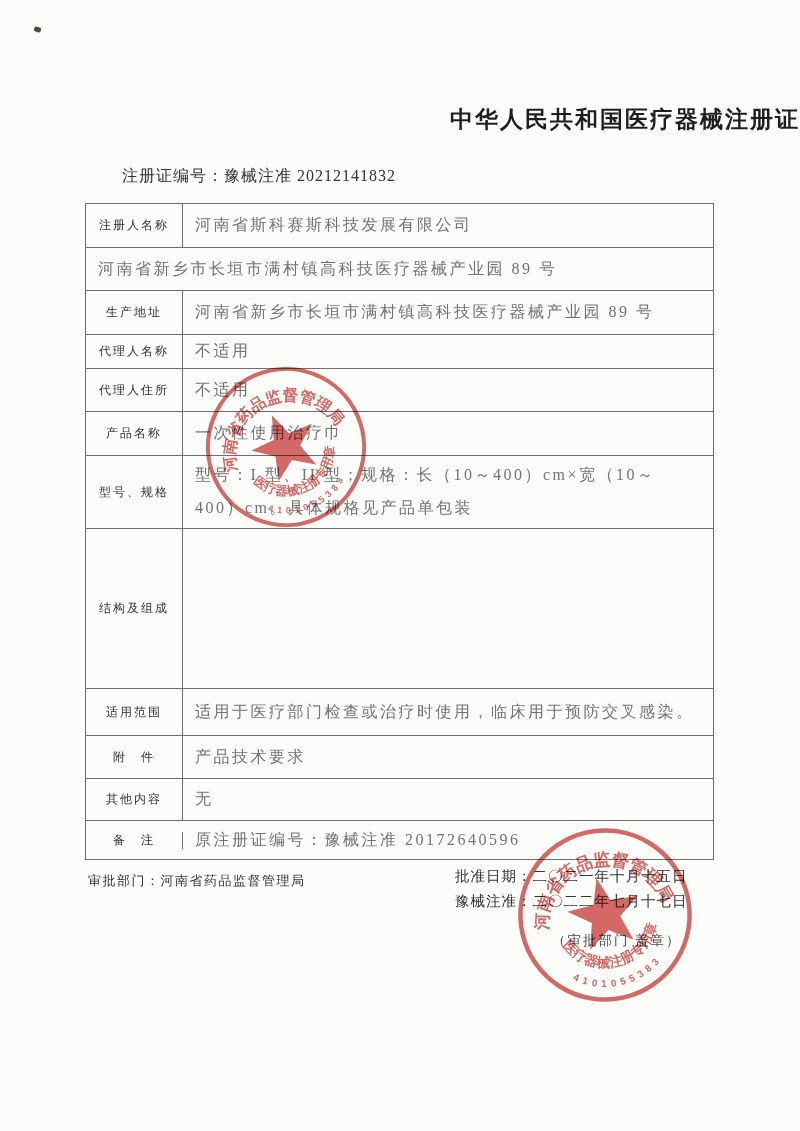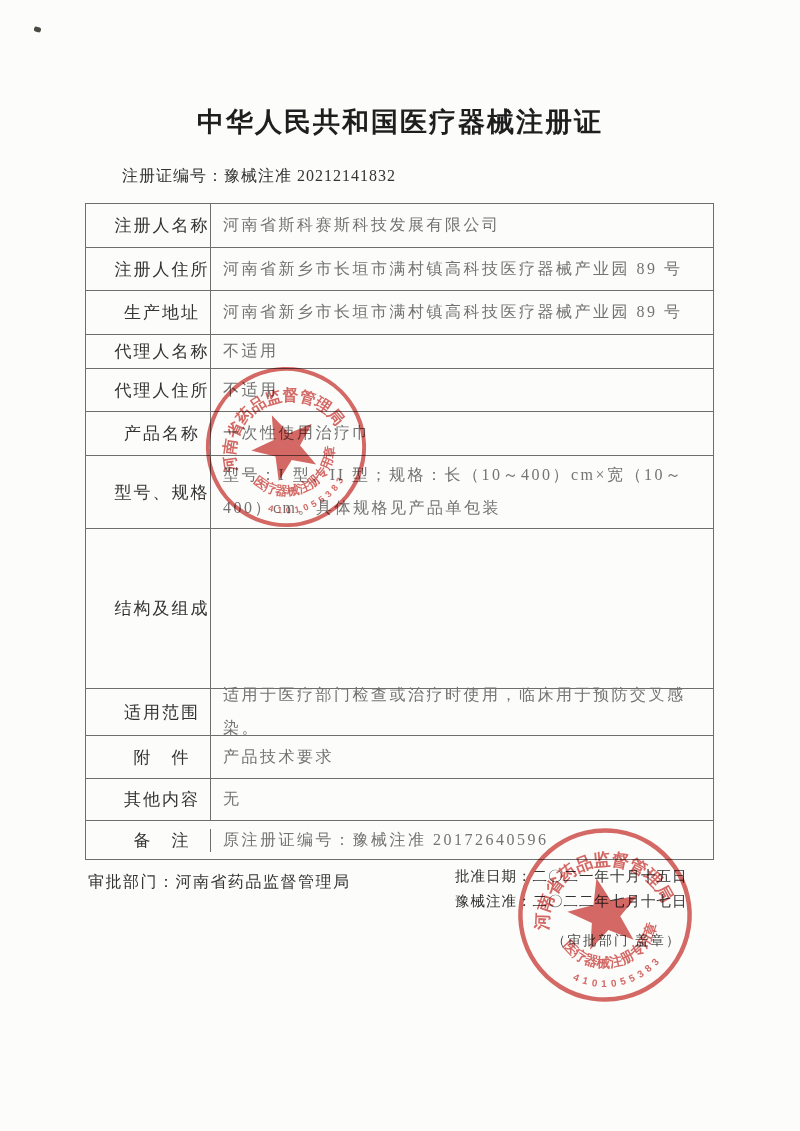--- a/index.html
+++ b/index.html
@@ -3,44 +3,44 @@
 <meta charset="utf-8">
 <style>
   html,body{margin:0;padding:0;}
   body{
     width:800px;height:1131px;position:relative;overflow:hidden;
     background:#fcfcfb;color:#2b2b2b;
     font-family:"Liberation Serif","DejaVu Serif",serif;
   }
   .speck{position:absolute;left:34px;top:27px;width:7px;height:5px;background:#4a4a42;border-radius:2px;transform:rotate(18deg);}
   .title{
-    position:absolute;left:0;top:104px;width:100%;text-align:center;
-    font-size:27px;font-weight:bold;letter-spacing:2px;color:#1e1e1e;
+    position:absolute;left:0;top:104px;width:100%;text-align:right;
+    font-size:23px;font-weight:bold;letter-spacing:2px;color:#1e1e1e;
   }
   .certline{position:absolute;left:122px;top:166px;font-size:16px;letter-spacing:1px;color:#333;}
   .cert-table{
     position:absolute;left:85px;top:203px;width:629px;
     border:1px solid #6e6e6e;box-sizing:border-box;background:transparent;
   }
   .trow{display:flex;border-bottom:1px solid #6e6e6e;box-sizing:border-box;}
   .trow:last-child{border-bottom:none;align-items:center;}
   .tlabel{
     width:97px;flex:0 0 97px;border-right:1px solid #6e6e6e;box-sizing:border-box;
     display:flex;align-items:center;justify-content:center;text-align:center;
-    font-size:17px;letter-spacing:2px;color:#333;margin-left:28px;
+    font-size:12px;letter-spacing:2px;color:#333;
   }
   .tvalue{
     flex:1;display:flex;align-items:center;
     padding:2px 12px;box-sizing:border-box;
     font-size:16px;letter-spacing:2.5px;line-height:2.05;color:#737373;
   }
   .h44{height:44px}.h43{height:43px}.h34{height:34px}.h73{height:73px}
   .h160{height:160px}.h47{height:47px}.h42{height:42px}.h38{height:38px}
   .row8 .tvalue{align-items:flex-start;padding-top:40px;}
-  .approval{position:absolute;left:88px;top:872px;font-size:16px;letter-spacing:1.5px;color:#333;}
+  .approval{position:absolute;left:88px;top:872px;font-size:13px;letter-spacing:1.5px;color:#333;}
   .dates{position:absolute;left:455px;top:864px;font-size:14.5px;letter-spacing:1px;color:#333;}
   .dates .dline{height:25px;line-height:25px;white-space:nowrap;}
   .sealnote{position:absolute;left:552px;top:932px;font-size:13.5px;letter-spacing:2px;color:#4c4c4c;}
   .stamp{position:absolute;mix-blend-mode:multiply;opacity:.85;pointer-events:none;}
   .stamp svg{display:block;width:100%;height:100%;}
   .stamp text{font-family:"Liberation Sans","DejaVu Sans",sans-serif;font-weight:bold;}
   .stamp-upper{left:203px;top:364px;width:166px;height:166px;transform:rotate(-24deg);}
   .stamp-lower{left:515px;top:825px;width:180px;height:180px;transform:rotate(-13deg);}
 </style>
 </head>
@@ -51,21 +51,20 @@
 <div class="title">中华人民共和国医疗器械注册证</div>
 
 <div class="certline"><span>注册证编号：</span><span>豫械注准 20212141832</span></div>
 
 <div class="cert-table">
   <div class="trow h44">
     <div class="tlabel">注册人名称</div>
     <div class="tvalue">河南省斯科赛斯科技发展有限公司</div>
   </div>
   <div class="trow h43">
-    <div class="tlabel">注册人住所</div>
     <div class="tvalue">河南省新乡市长垣市满村镇高科技医疗器械产业园 89 号</div>
   </div>
   <div class="trow h44">
     <div class="tlabel">生产地址</div>
     <div class="tvalue">河南省新乡市长垣市满村镇高科技医疗器械产业园 89 号</div>
   </div>
   <div class="trow h34">
     <div class="tlabel">代理人名称</div>
     <div class="tvalue">不适用</div>
   </div>

